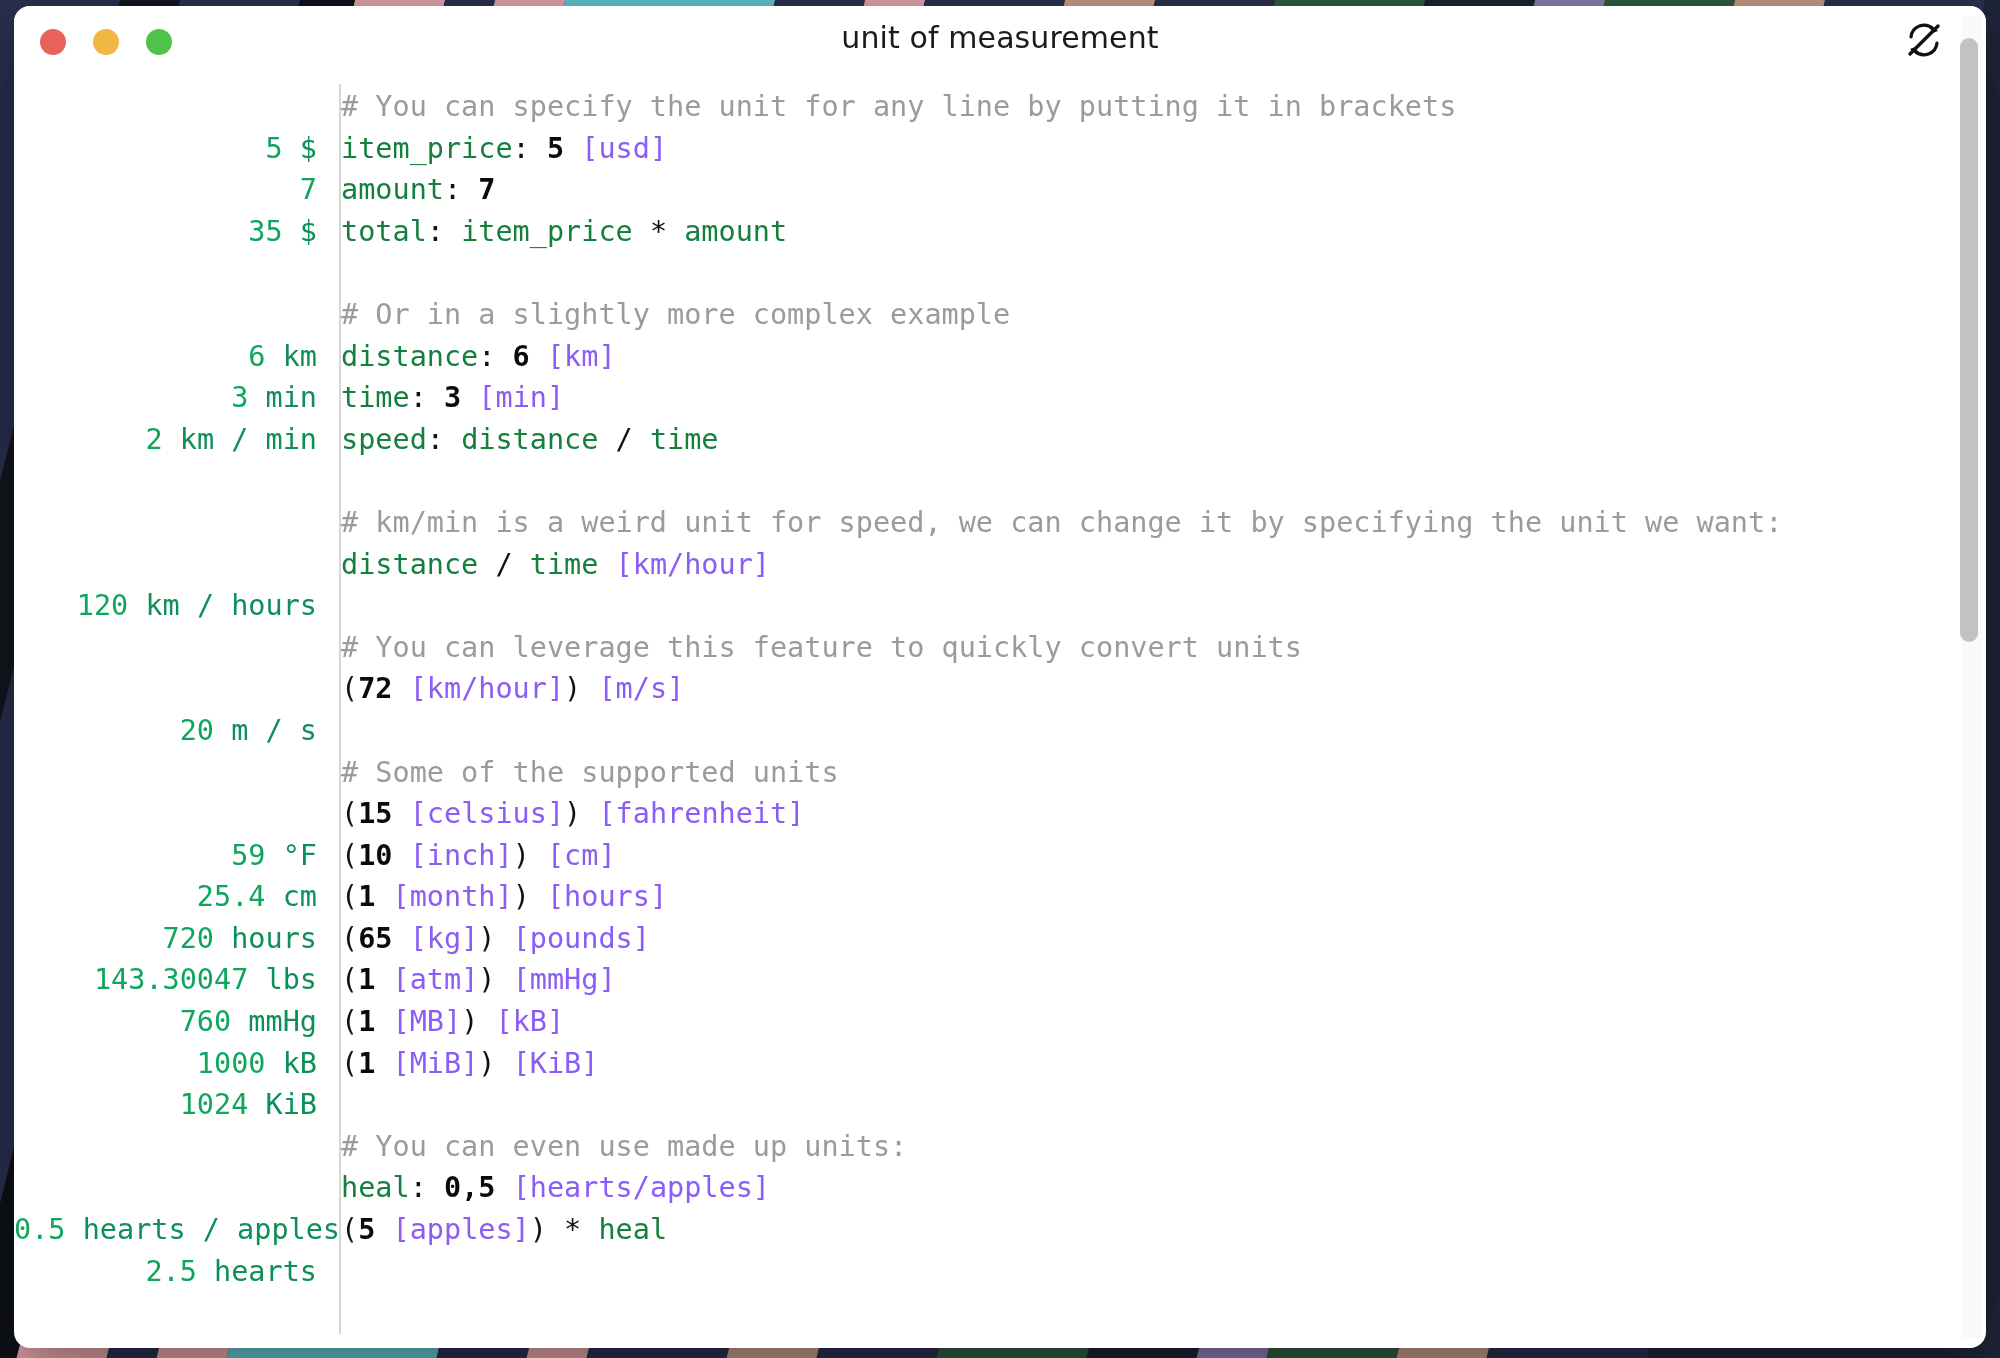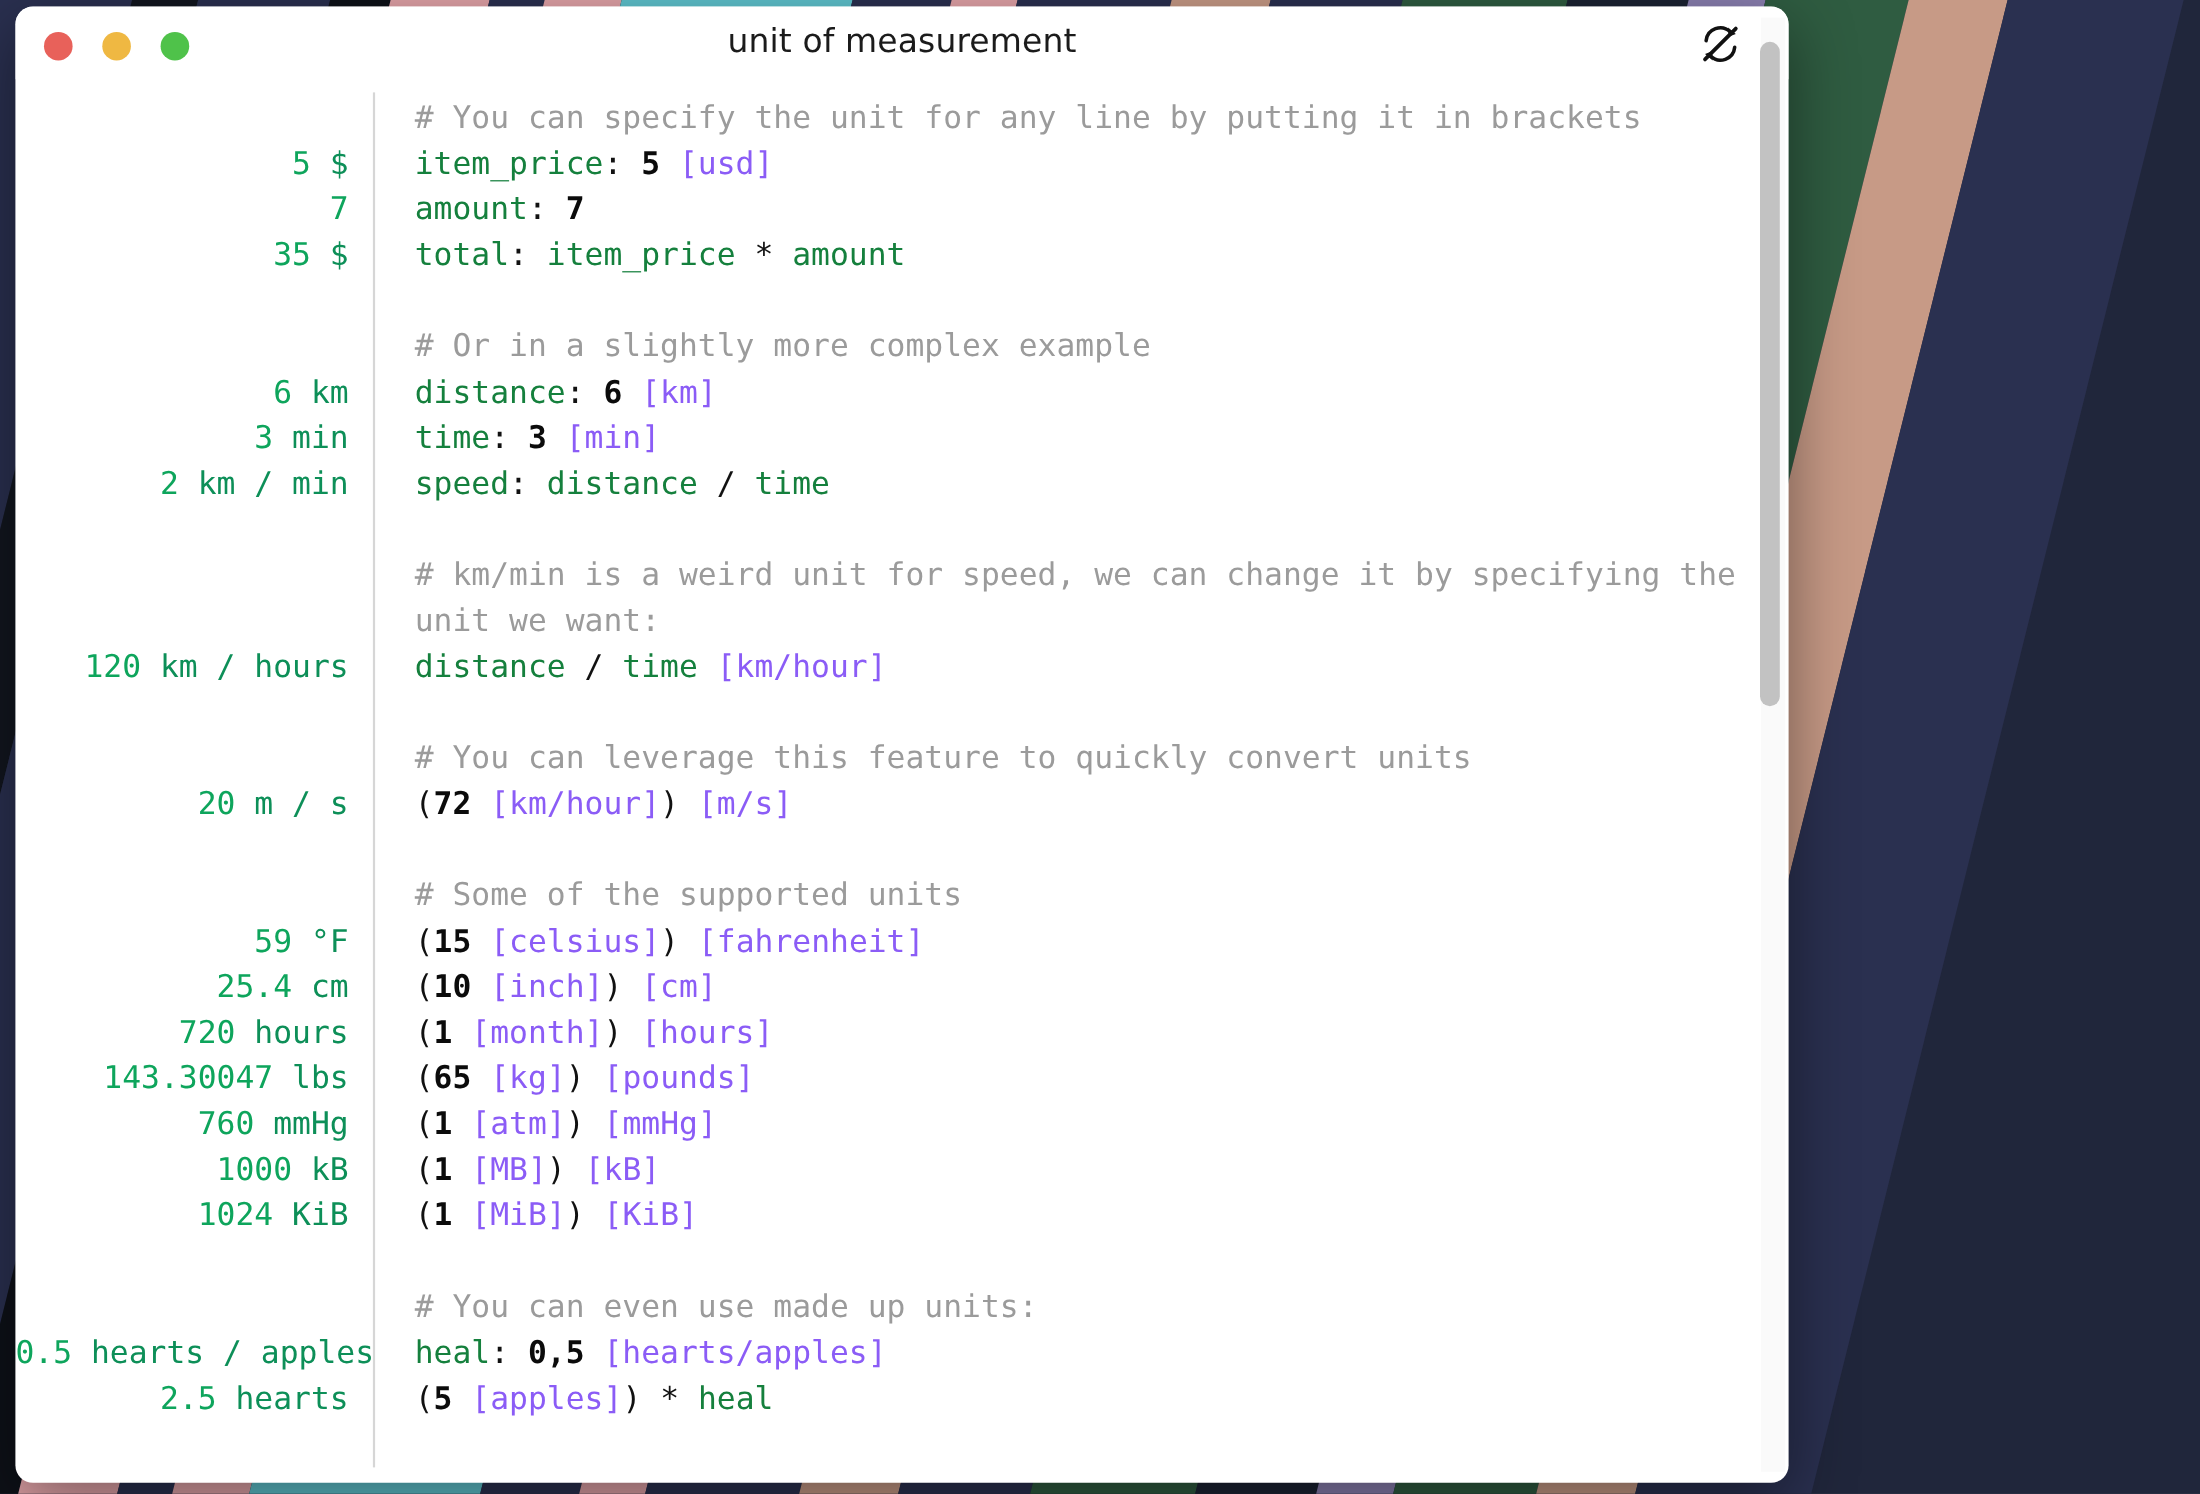--- a/index.html
+++ b/index.html
@@ -17,21 +17,21 @@
     position: absolute; inset: 0;
     background: #20263b;
     overflow: hidden;
   }
   .wp-stripe { position: absolute; transform-origin: top left; }
 
   
   #window {
     position: absolute;
     left: 14px; top: 6px;
-    width: 1612px; height: 1342px;
+    width: 1972px; height: 1342px;
     background: #ffffff;
     border-radius: 16px;
     box-shadow: 0 18px 60px rgba(0,0,0,0.45);
     overflow: hidden;
   }
 
   #titlebar {
     position: relative;
     height: 66px;
     background: #ffffff;
@@ -89,21 +89,20 @@
     margin-bottom: 14px;
     flex: 0 0 2px;
   }
   #code {
     flex: 1 1 auto;
     padding-top: 14px;
     padding-right: 30px;
     color: #111111;
     white-space: pre-wrap;
     box-sizing: border-box;
-    margin-left: 36px;
   }
   .ln { display: block; min-height: 41.6px; }
   .cm   { color: #9b9b9b; }   
   .id   { color: #15803d; }   
   .num  { color: #0b0b0b; font-weight: 600; }  
   .unit { color: #8b5cf6; }   
   .op   { color: #111111; }   
   .res-val  { color: #0ea55c; }
   .res-unit { color: #0d8f58; }
 

